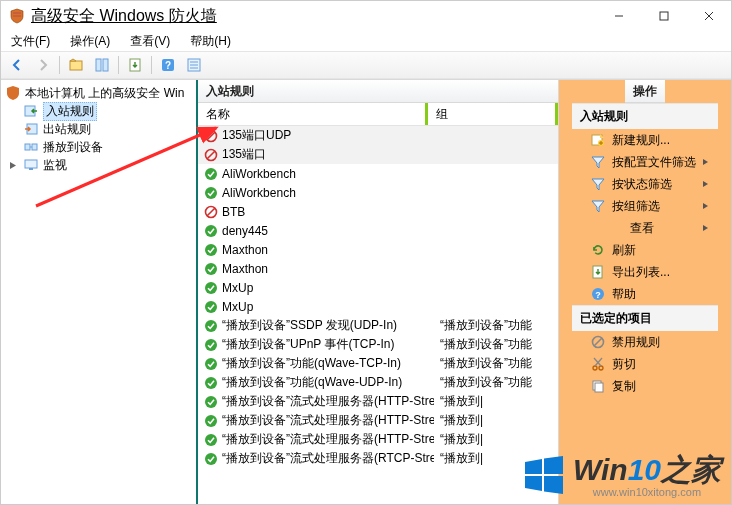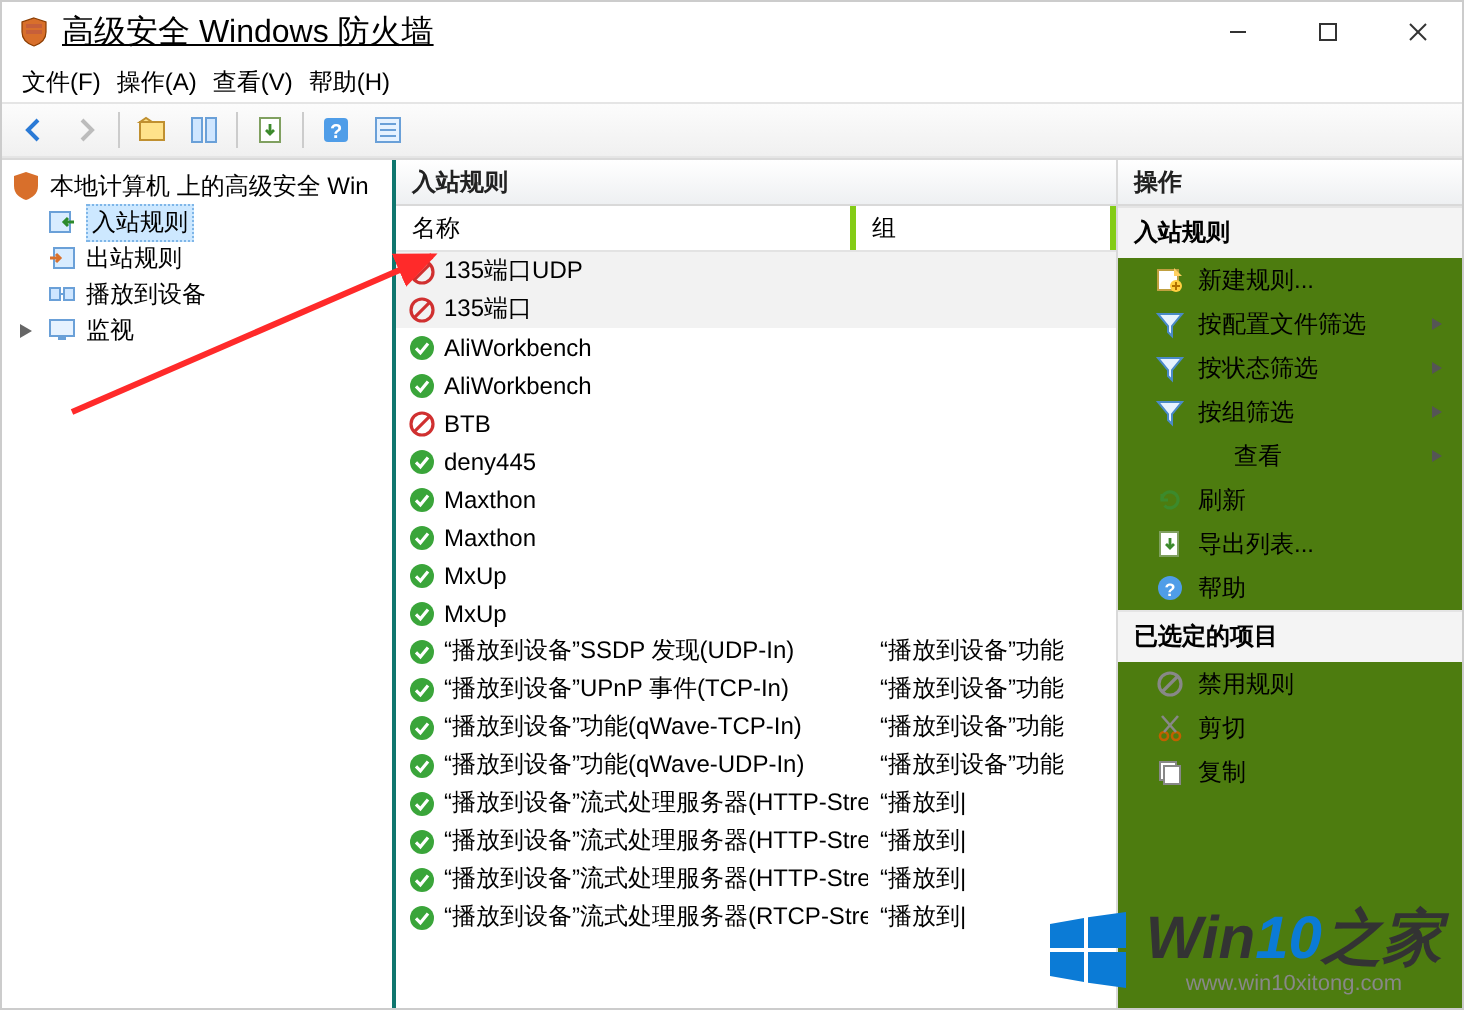--- a/index.html
+++ b/index.html
@@ -5,32 +5,32 @@
   html,body{margin:0;padding:0;font-family:"Microsoft YaHei","Segoe UI",Arial,sans-serif;font-size:12px;color:#000;background:#fff;}
   .window{width:732px;height:505px;border:1px solid #ccc;box-sizing:border-box;display:flex;flex-direction:column;position:relative;overflow:hidden;}
   
   .titlebar{height:30px;display:flex;align-items:center;padding:0 0 0 8px;}
   .title-icon{width:16px;height:16px;margin-right:6px;}
   .title-text{font-size:16px;color:#000;text-decoration:underline;}
   .win-controls{margin-left:auto;display:flex;}
   .win-btn{width:45px;height:30px;display:flex;align-items:center;justify-content:center;}
   .win-btn svg{stroke:#333;}
   
-  .menubar{height:20px;display:flex;align-items:center;padding:0 6px;}
+  .menubar{height:20px;display:flex;align-items:center;padding:0 6px;gap:12px;}
   .menu-item{padding:2px 4px;cursor:default;}
   
   .toolbar{height:26px;border-top:1px solid #e5e5e5;border-bottom:1px solid #e5e5e5;background:linear-gradient(#fcfcfc,#f0f0f0);display:flex;align-items:center;padding:0 4px;gap:2px;}
   .tb-btn{width:22px;height:22px;display:flex;align-items:center;justify-content:center;border:1px solid transparent;}
   .tb-sep{width:1px;height:18px;background:#ccc;margin:0 2px;}
   
   .body{flex:1;display:flex;border-top:1px solid #d9d9d9;min-height:0;}
   .pane{display:flex;flex-direction:column;min-height:0;}
   .pane-tree{width:195px;border-right:2px solid #0f766e;background:#fff;}
   .pane-list{flex:1;border-right:1px solid #d9d9d9;background:#fff;}
-  .pane-actions{width:172px;background:#4d7c0f;}
+  .pane-actions{width:172px;background:#fdba74;align-items:center;}
   .pane-header{height:22px;background:linear-gradient(#fff,#eef0f2);border-bottom:1px solid #d9d9d9;display:flex;align-items:center;padding:0 8px;font-weight:bold;font-size:12px;color:#222;}
   
   .tree{padding:4px 4px;overflow:hidden;}
   .tree-row{display:flex;align-items:center;height:18px;gap:4px;white-space:nowrap;}
   .tree-indent1{padding-left:18px;}
   .tree-expander{width:11px;height:11px;display:flex;align-items:center;justify-content:center;}
   .tree-icon{width:16px;height:16px;display:flex;align-items:center;justify-content:center;}
   .tree-label{white-space:nowrap;}
   .selected .tree-label{background:#cde8ff;border:1px dotted #7fb6e8;padding:0 2px;}
   

